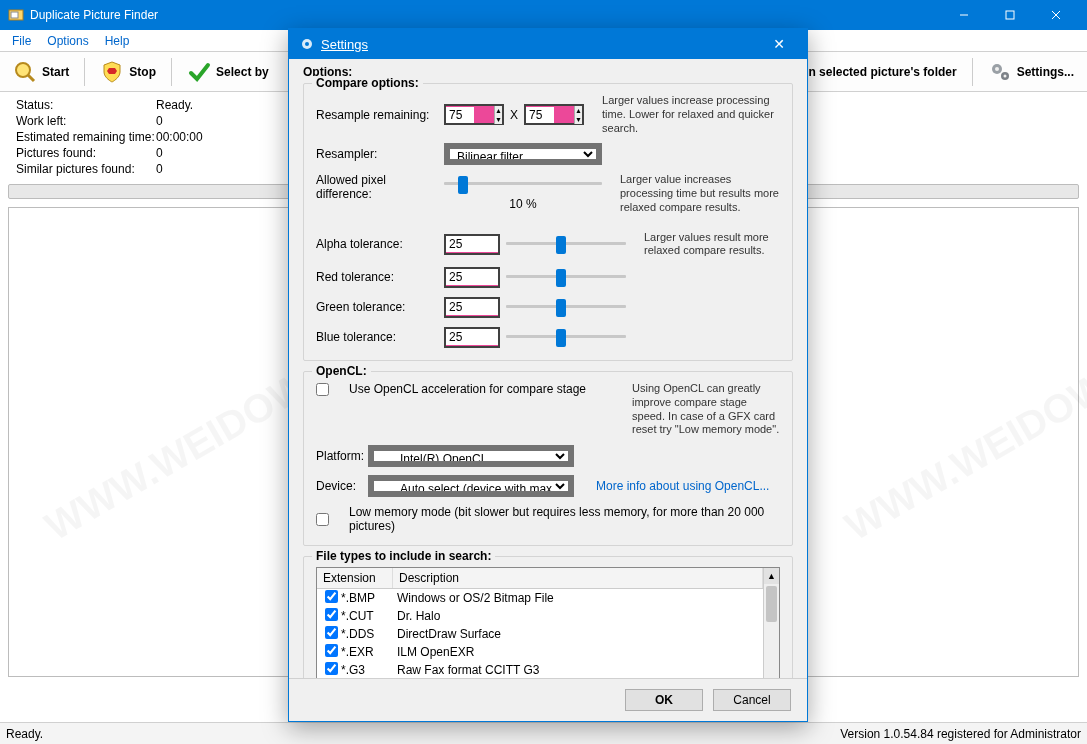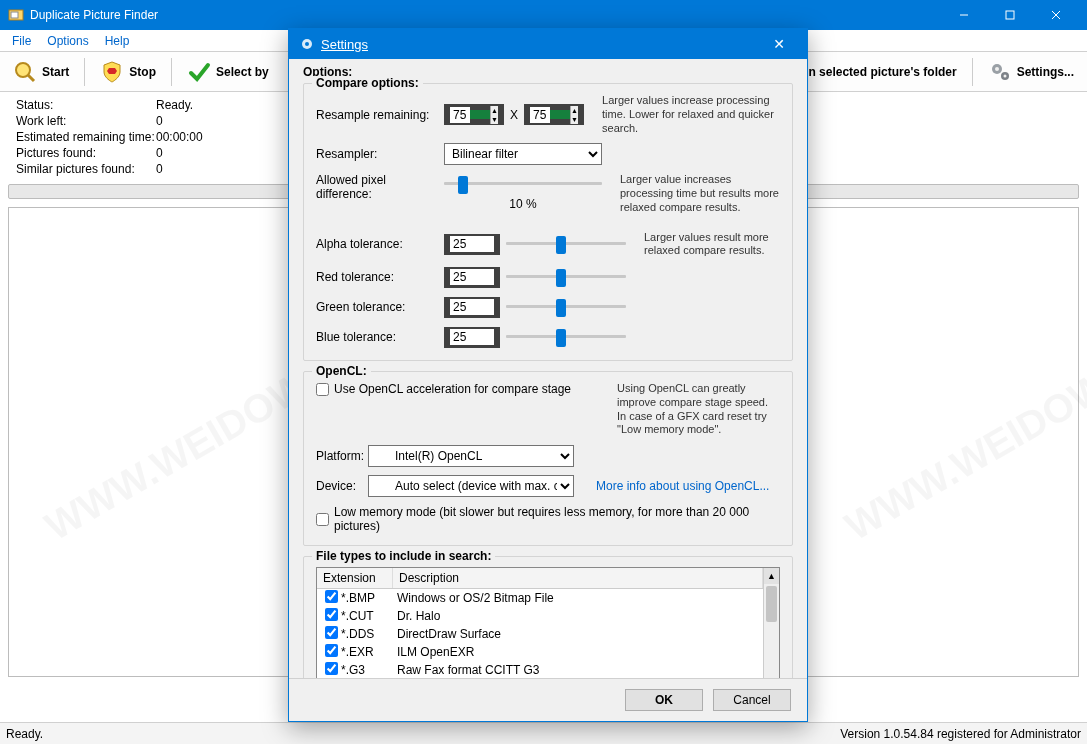--- a/index.html
+++ b/index.html
@@ -47,36 +47,36 @@
 .dlg-body .top-label { font-weight: bold; margin-bottom: 4px; }
 
 .group { border: 1px solid #d4d4d4; border-radius: 2px; padding: 10px 12px 12px 12px; margin-bottom: 10px; position: relative; background: #f0f0f0; }
 .group .legend { position: absolute; top: -8px; left: 8px; background: #f0f0f0; padding: 0 4px; font-weight: bold; }
 
 .row { display: flex; align-items: center; margin-bottom: 8px; gap: 6px; }
 .row .rlabel { width: 122px; }
 .row .rlabel2 { width: 46px; }
 .row .help { font-size: 11px; color: #333; margin-left: 12px; flex: 1; line-height: 1.25; }
 
-.numbox { display: flex; align-items: center; border: 6px solid #404040; background: #15803d; width: 60px; height: 21px; gap: 20px; }
+.numbox { display: flex; align-items: center; border: 2px solid #404040; background: #ec4899; width: 60px; height: 21px; gap: 20px; }
 .numbox input { border: none; width: 100%; padding: 1px 3px; font-size: 12px; outline: none; }
 .numbox .spins { width: 14px; display: flex; flex-direction: column; border-left: 1px solid #aaa; }
 .numbox .spins span { height: 9px; font-size: 7px; text-align: center; line-height: 9px; background: #eee; cursor: default; }
 
-select.combo { width: 158px; height: 22px; border: 1px solid #737373; background: #fff; font-size: 12px; padding-left: 3px; }
+select.combo { width: 158px; height: 22px; border: 6px solid #737373; background: #fff; font-size: 12px; padding-left: 3px; }
 select.combo.wide { width: 206px; padding-left: 22px; }
 
 
 .slider { position: relative; width: 120px; height: 22px; }
 .slider .track { position: absolute; top: 9px; left: 0; right: 0; height: 3px; background: #c8c8c8; border-radius: 1px; }
 .slider .thumb { position: absolute; top: 3px; width: 10px; height: 18px; background: #0078d7; border-radius: 2px; }
 
 .btn { background: #e1e1e1; border: 1px solid #adadad; padding: 3px 14px; cursor: default; min-width: 70px; text-align: center; }
 
-.chk { display: flex; align-items: center; gap: 5px; }
+.chk { display: flex; align-items: center; gap: 20px; }
 .chk input { width: 13px; height: 13px; }
 
 .link { color: #0066cc; cursor: default; }
 
 
 .ft-wrap { border: 1px solid #888; background: #fff; height: 148px; display: flex; }
 .ft-table { flex: 1; overflow: hidden; }
 .ft-head { display: flex; background: #f4f4f4; border-bottom: 1px solid #ccc; }
 .ft-head .col { padding: 3px 6px; border-right: 1px solid #ddd; }
 .ft-rows { }

